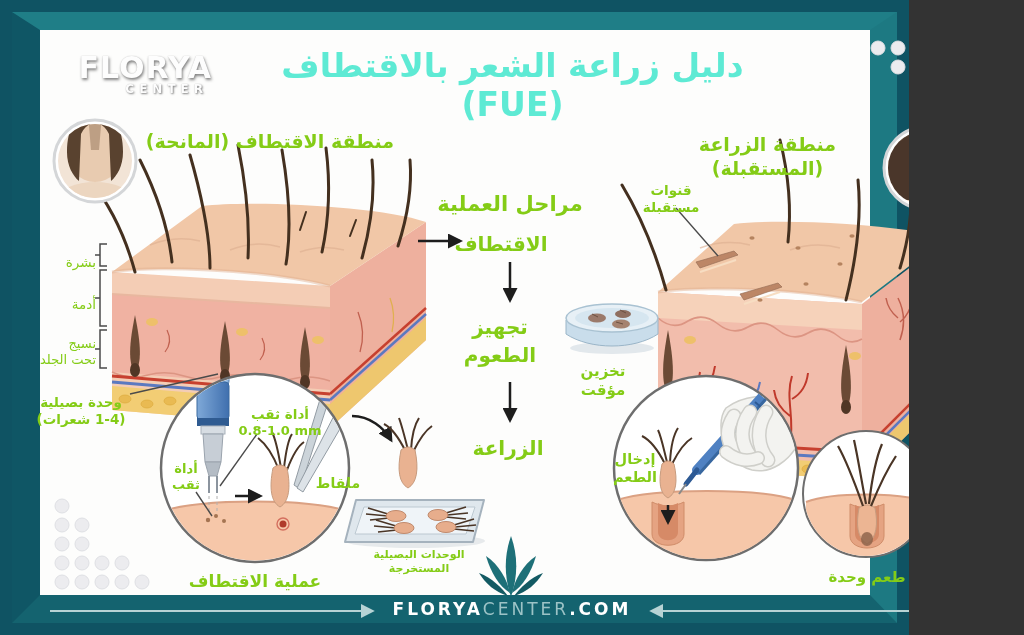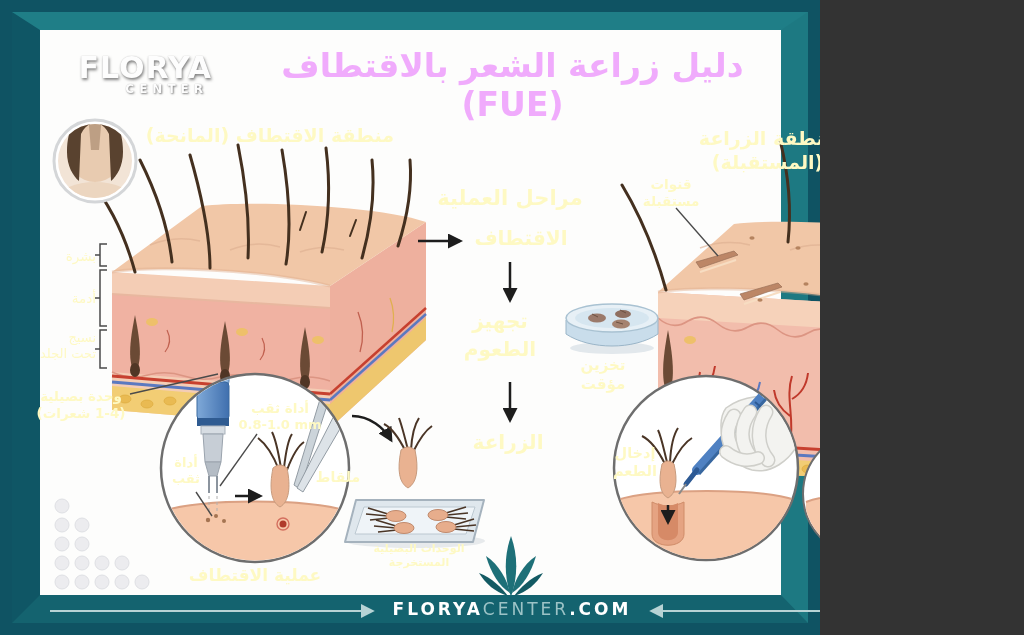--- a/index.html
+++ b/index.html
@@ -1,32 +1,32 @@
 <!DOCTYPE html>
 <html><head>
 <meta charset="utf-8">
 <style>
   html,body{margin:0;padding:0;background:#333;}
-  .canvas{position:relative;width:820px;height:635px;overflow:hidden;
+  .canvas{position:relative;width:909px;height:635px;overflow:hidden;
           background:#0f5363;font-family:"DejaVu Sans",sans-serif;}
   .frame-band{position:absolute;inset:12px;z-index:1;
       border-style:solid;border-width:18px 27px 28px 28px;
       border-color:#1f7e87 #1d7982 #14636f #0f5665;
       background:#fdfdfc;}
   svg.art{position:absolute;left:0;top:0;z-index:3;pointer-events:none;}
   .lbl{position:absolute;z-index:4;direction:rtl;text-align:center;
-       white-space:pre-line;color:#fef9c3;line-height:1.25;}
+       white-space:pre-line;color:#84cc16;line-height:1.25;margin-top:6px;}
   .b{font-weight:700;}
   .logo{position:absolute;left:56px;top:50px;width:156px;z-index:4;text-align:right;}
   .logo .l1{font-size:30px;font-weight:700;letter-spacing:1px;color:#fdfdfd;
       text-shadow:1px 2px 3px rgba(110,110,110,.85),0 0 1px #bdbdbd;}
   .logo .l2{display:block;font-size:12px;font-weight:700;letter-spacing:5px;color:#fdfdfd;
       text-shadow:1px 1px 2px rgba(110,110,110,.85),0 0 1px #bdbdbd;margin-top:-3px;padding-right:4px;}
   .title{position:absolute;left:225px;top:46px;width:575px;z-index:4;direction:rtl;
-      text-align:center;font-size:33px;font-weight:700;color:#f0abfc;}
+      text-align:center;font-size:33px;font-weight:700;color:#5eead4;}
   .footer-url{position:absolute;left:384px;top:599px;width:256px;z-index:5;
       text-align:center;font-size:17px;letter-spacing:3px;font-weight:700;}
   .footer-url .w{color:#ffffff;}
   .footer-url .g{color:#9cc3c6;font-weight:400;}
   .ltr{direction:ltr;unicode-bidi:embed;}
 </style>
 </head>
 <body>
 
 <div class="canvas">
@@ -425,21 +425,21 @@
     <span class="l1">FLORYA</span>
     <span class="l2">CENTER</span>
   </div>
 
   <div class="title">دليل زراعة الشعر بالاقتطاف (FUE)</div>
 
   <div class="lbl b" style="left:140px;top:124px;width:260px;font-size:19px;">منطقة الاقتطاف (المانحة)</div>
   <div class="lbl b" style="left:645px;top:127px;width:245px;font-size:19px;">منطقة الزراعة (المستقبلة)</div>
 
   <div class="lbl b" style="left:430px;top:185px;width:160px;font-size:21px;">مراحل العملية</div>
-  <div class="lbl b" style="left:466px;top:226px;width:110px;font-size:20px;">الاقتطاف</div>
+  <div class="lbl b" style="left:446px;top:226px;width:110px;font-size:20px;">الاقتطاف</div>
   <div class="lbl b" style="left:440px;top:307px;width:120px;font-size:20px;line-height:1.4;">تجهيز
 الطعوم</div>
   <div class="lbl b" style="left:448px;top:430px;width:120px;font-size:20px;">الزراعة</div>
   <div class="lbl" style="left:558px;top:356px;width:90px;font-size:15px;font-weight:700;">تخزين
 مؤقت</div>
 
   <div class="lbl" style="left:36px;top:248px;width:60px;font-size:13.5px;text-align:right;">بشرة</div>
   <div class="lbl" style="left:36px;top:290px;width:60px;font-size:13.5px;text-align:right;">أدمة</div>
   <div class="lbl" style="left:24px;top:330px;width:72px;font-size:13px;text-align:right;">نسيج
 تحت الجلد</div>

